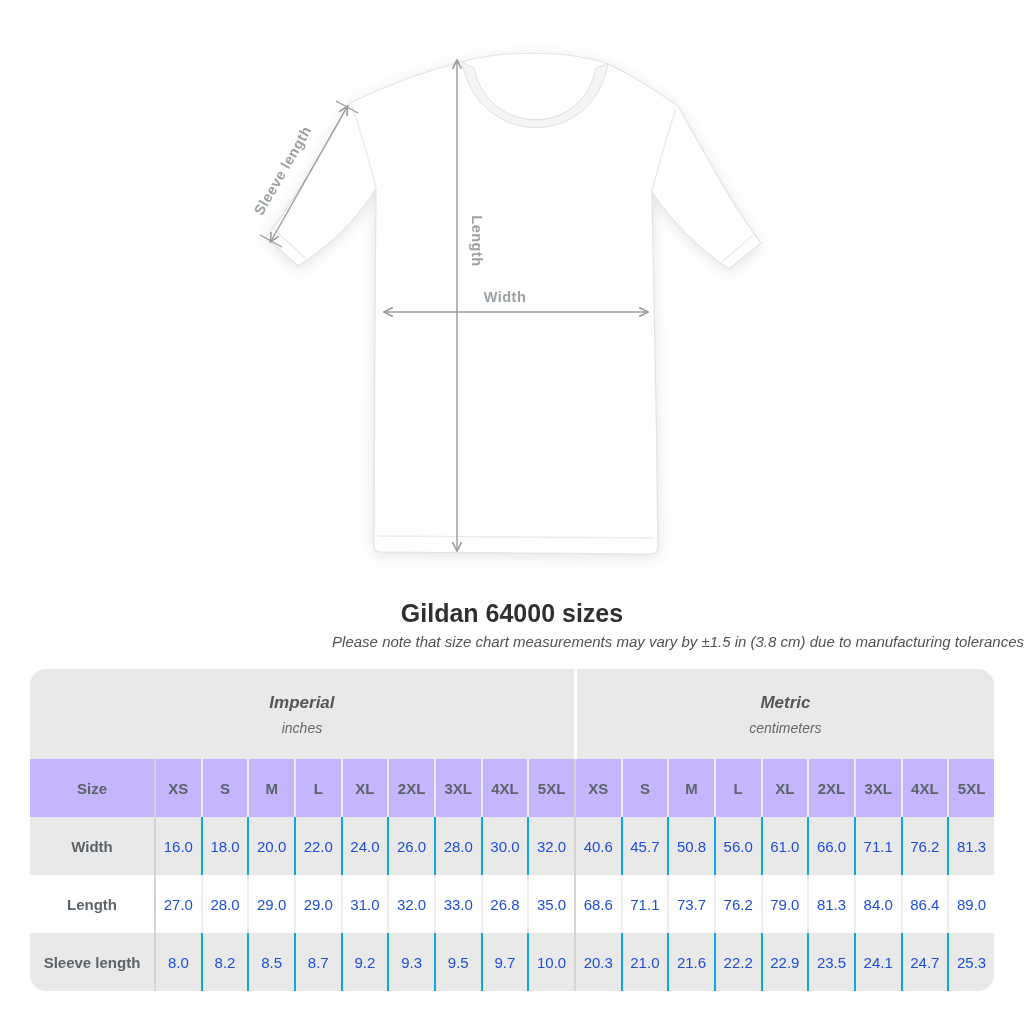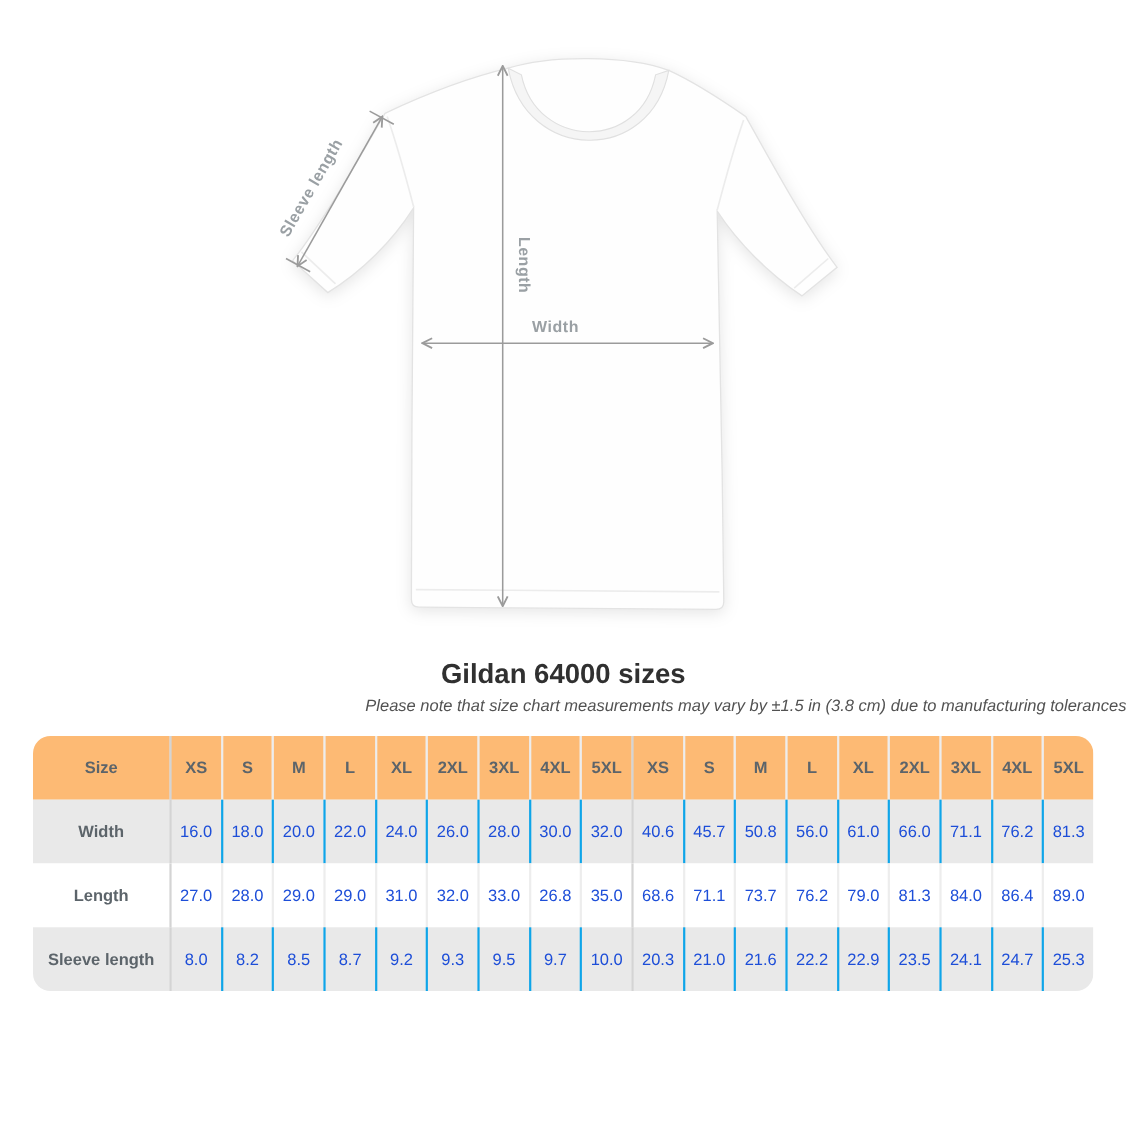--- a/index.html
+++ b/index.html
@@ -20,21 +20,21 @@
   .chart-note{position:absolute;top:633px;left:0;width:1024px;text-align:right;
     font-size:15px;font-style:italic;color:#525252;}
   
   .table-wrap{position:absolute;left:30px;top:669px;width:964px;border-radius:16px;overflow:hidden;}
   table.size-table{width:100%;border-collapse:separate;border-spacing:0;table-layout:fixed;}
   col.label-col{width:124px;}
   .band td{background:#e9e9e9;height:90px;text-align:center;vertical-align:middle;padding:0;}
   .band td.metric-band{border-left:3px solid #ffffff;}
   .unit-name{font-weight:bold;font-style:italic;font-size:17px;color:#54585b;}
   .unit-sub{font-style:italic;font-size:14px;color:#64686b;margin-top:7px;}
-  tr.hrow th{background:#fdba74;height:58px;font-weight:bold;font-size:15px;color:#5c646a;text-align:center;padding:0;}
+  tr.hrow th{background:#c4b5fd;height:58px;font-weight:bold;font-size:15px;color:#5c646a;text-align:center;padding:0;}
   tr.drow td, tr.drow th{height:58px;font-size:15px;text-align:center;padding:0;}
   tr.drow th.rowlabel{font-weight:bold;color:#5c646a;}
   tr.drow td{color:#1d4ed8;font-weight:normal;}
   tr.r-gray td, tr.r-gray th{background:#e9e9e9;}
   tr.r-white td, tr.r-white th{background:#ffffff;}
   
   tr.r-gray .sep{border-left:2px solid #0ea5e9;}
   tr.r-white .sep{border-left:2px solid #ededed;}
   tr.hrow .sep{border-left:2px solid #ededed;}
   .gdiv{border-left:2px solid #d4d4d4 !important;}
@@ -96,20 +96,30 @@
 <div class="chart-title">Gildan 64000 sizes</div>
 <div class="chart-note">Please note that size chart measurements may vary by ±1.5 in (3.8 cm) due to manufacturing tolerances</div>
 
 <div class="table-wrap">
   <table class="size-table">
     <colgroup>
       <col class="label-col">
       <col span="18">
     </colgroup>
     <tbody>
+      <tr class="band">
+        <td colspan="10">
+          <div class="unit-name">Imperial</div>
+          <div class="unit-sub">inches</div>
+        </td>
+        <td colspan="9" class="metric-band">
+          <div class="unit-name">Metric</div>
+          <div class="unit-sub">centimeters</div>
+        </td>
+      </tr>
       <tr class="hrow">
           <th>Size</th>
           <th class="gdiv">XS</th>
           <th class="sep">S</th>
           <th class="sep">M</th>
           <th class="sep">L</th>
           <th class="sep">XL</th>
           <th class="sep">2XL</th>
           <th class="sep">3XL</th>
           <th class="sep">4XL</th>

